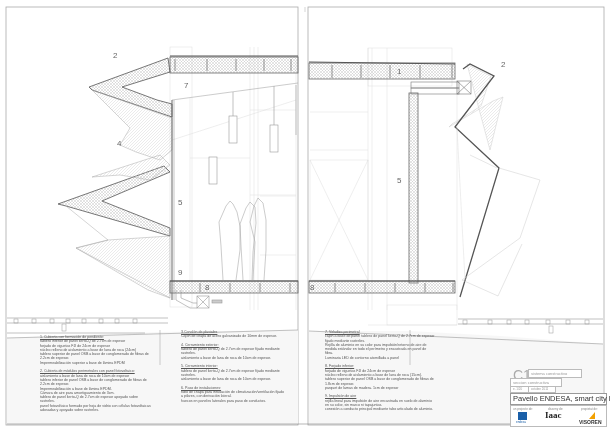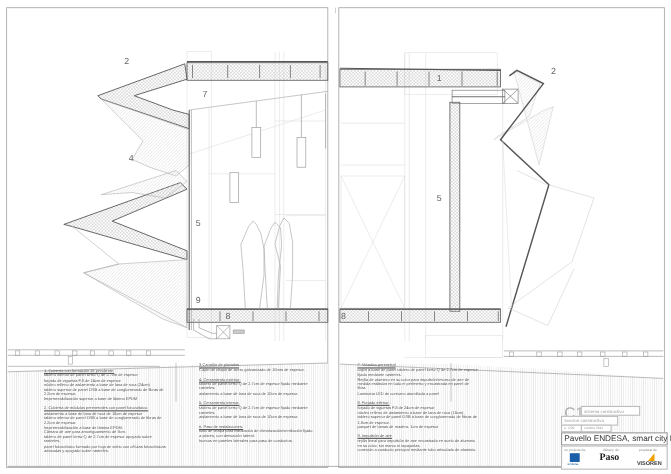--- a/index.html
+++ b/index.html
@@ -280,18 +280,18 @@
 <div class="tb-box" style="left:510px;top:386px;width:14px;height:5px;line-height:5px;font-size:3px;">e. 1/20</div>
 <div class="tb-box" style="left:528px;top:386px;width:22px;height:5px;line-height:5px;font-size:3px;">octubre 2011</div>
 <div class="tb-title" style="top:393px;">Pavello ENDESA, smart city BCN</div>
 
 <div class="tb-logos" style="top:405px;height:20px;">
   <span class="logo-lbl" style="left:2px;top:1px;">un projecte de:</span>
   <span class="logo-lbl" style="left:37px;top:1px;">disseny de:</span>
   <span class="logo-lbl" style="left:70px;top:1px;">propietat de:</span>
   <div style="position:absolute;left:7px;top:6px;width:9px;height:8px;background:#1a5fa8;"></div>
   <span style="position:absolute;left:5px;top:14px;font-size:3px;color:#1a5fa8;">endesa</span>
-  <span style="position:absolute;left:34px;top:4px;font-size:9px;font-family:'Liberation Serif',serif;font-weight:bold;color:#222;">Paso</span>
+  <span style="position:absolute;left:34px;top:4px;font-size:9px;font-family:'Liberation Serif',serif;font-weight:bold;color:#222;">Iaac</span>
   <div style="position:absolute;left:78px;top:6px;width:0;height:0;border-left:6px solid transparent;border-bottom:7px solid #f2a000;"></div>
   <span style="position:absolute;left:68px;top:13px;font-size:5px;font-weight:bold;color:#333;">VISOREN</span>
 </div>
 
 </div>
 
 </body></html>

